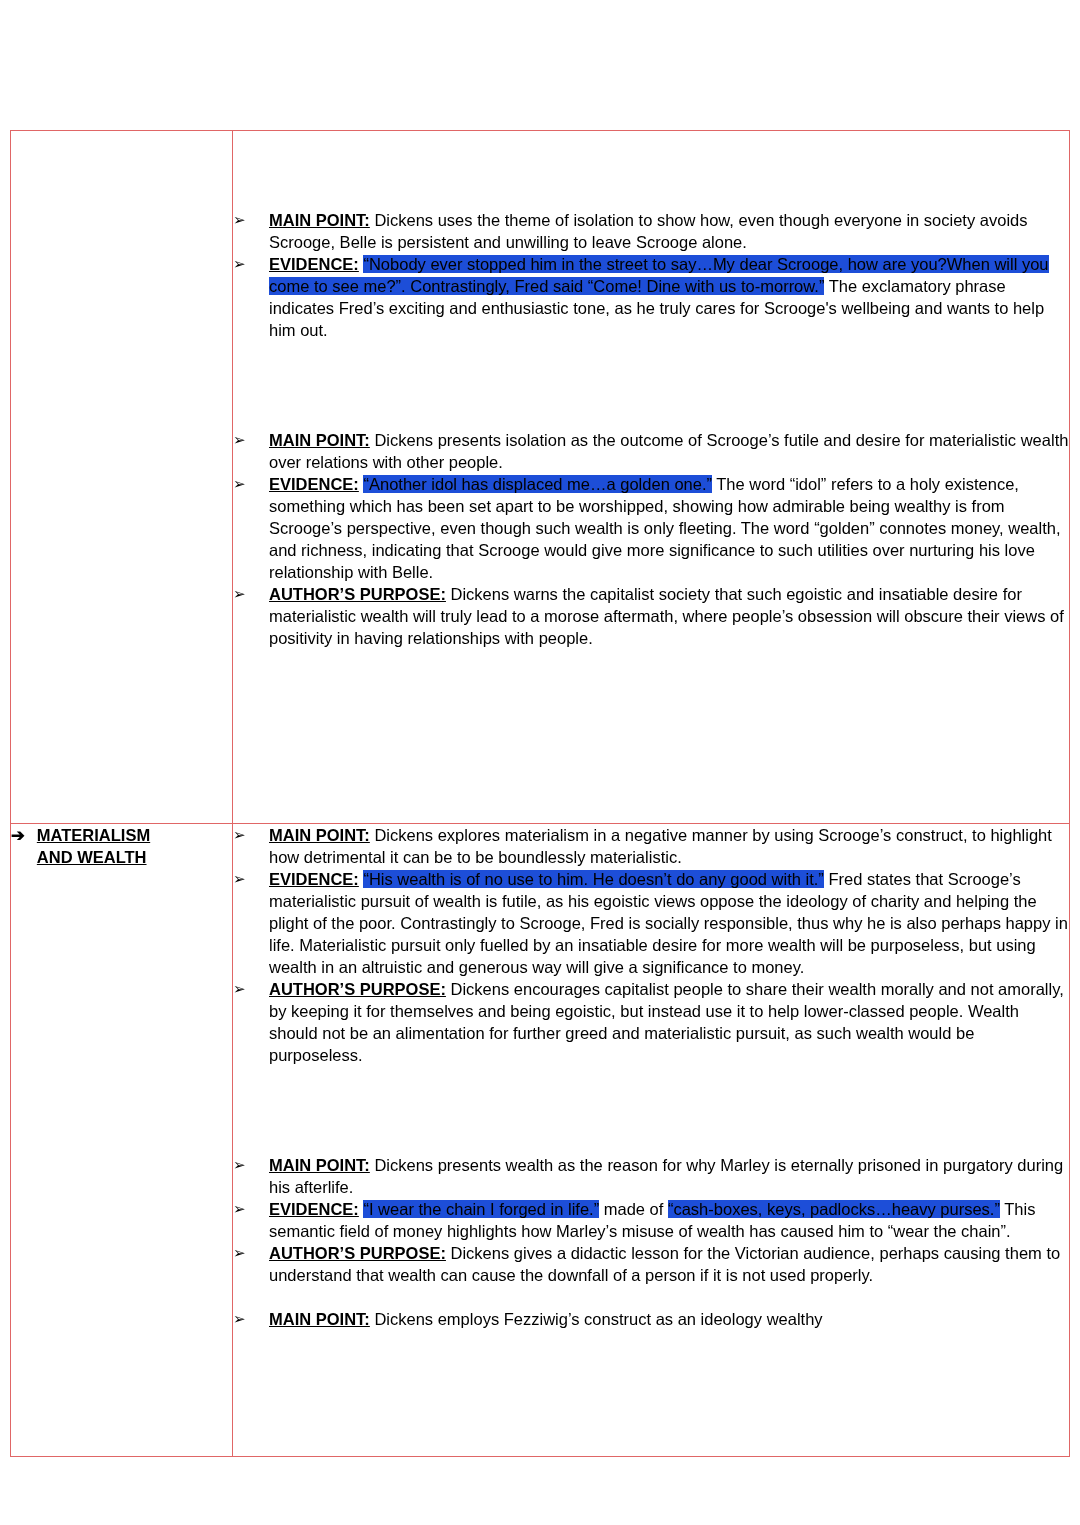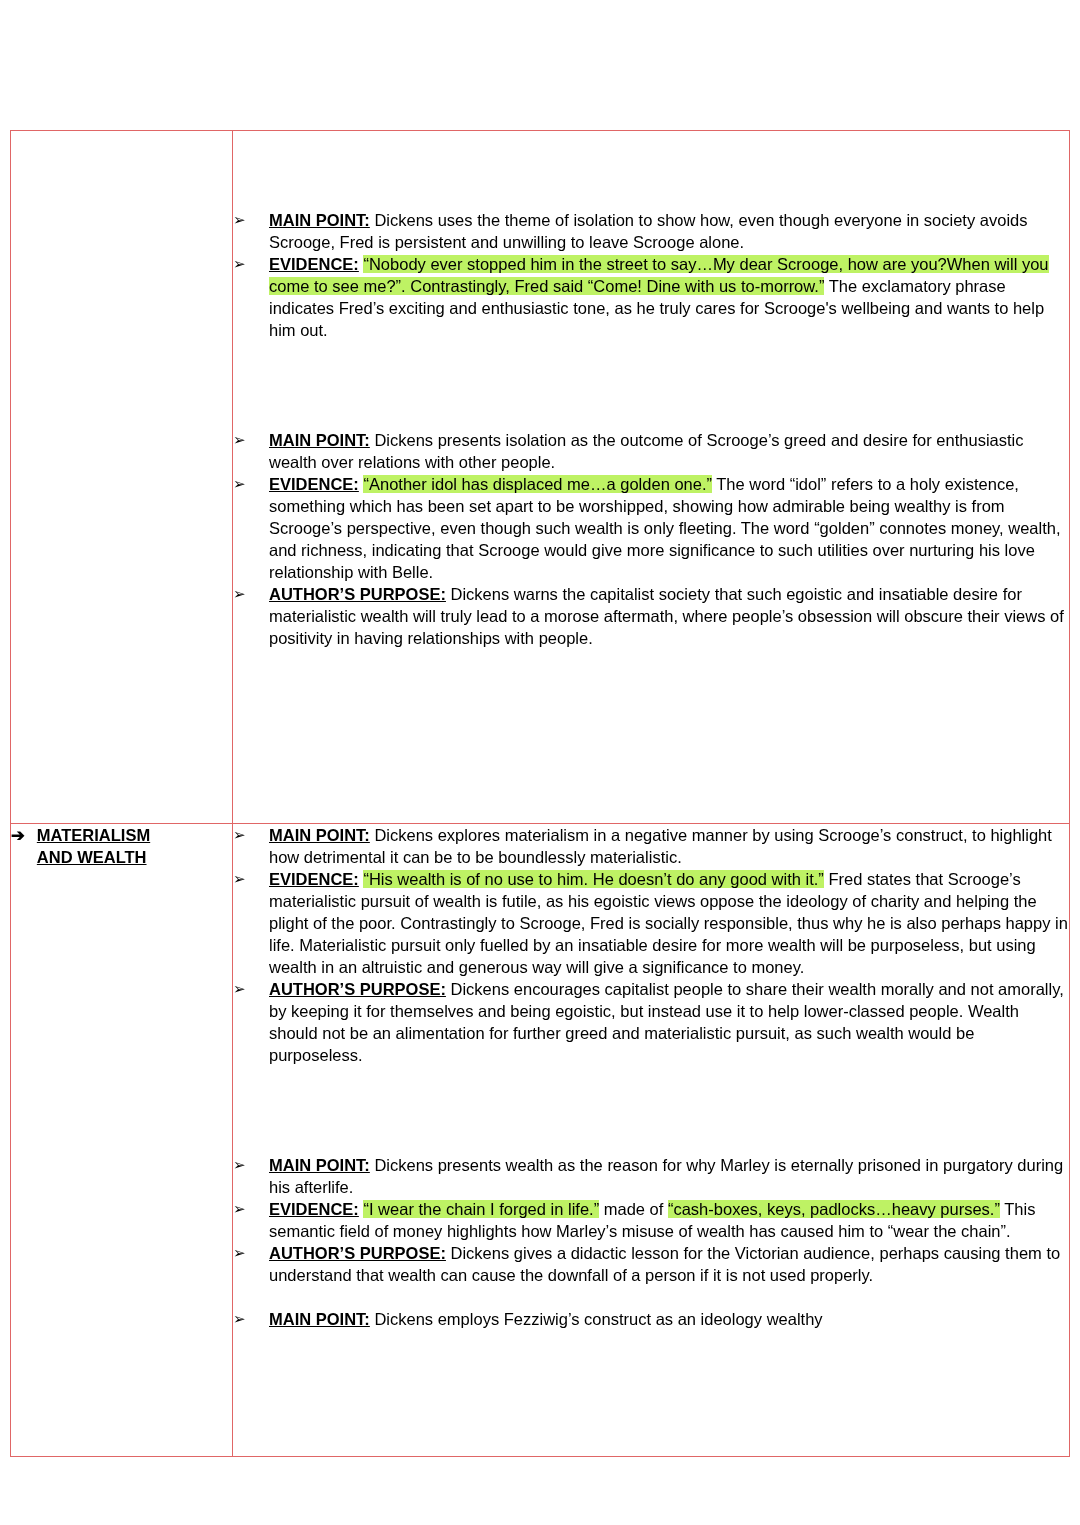--- a/index.html
+++ b/index.html
@@ -78,37 +78,37 @@
     left: 0;
     top: 0;
     font-size: 15px;
   }
   .label {
     font-weight: bold;
     text-decoration: underline;
     margin-top: 33px;
   }
   .hl {
-    background: #bef264;
+    background: #1d4ed8;
   }
 </style>
 </head>
 <body>
 
 <div class="page">
   <table class="doc-table">
     <tbody>
         <tr>
           <td class="theme-cell"></td>
           <td class="content-cell">
             <ul class="bullets">
-              <li class="bullet"><span class="marker">➢</span><span class="label">MAIN POINT:</span><span class="plain"> Dickens uses the theme of isolation to show how, even though everyone in society avoids Scrooge, Fred is persistent and unwilling to leave Scrooge alone.</span></li>
+              <li class="bullet"><span class="marker">➢</span><span class="label">MAIN POINT:</span><span class="plain"> Dickens uses the theme of isolation to show how, even though everyone in society avoids Scrooge, Belle is persistent and unwilling to leave Scrooge alone.</span></li>
               <li class="bullet"><span class="marker">➢</span><span class="label">EVIDENCE:</span><span class="plain"> </span><span class="hl">“Nobody ever stopped him in the street to say…My dear Scrooge, how are you?When will you come to see me?”. Contrastingly, Fred said “Come! Dine with us to-morrow.”</span><span class="plain"> The exclamatory phrase indicates Fred’s exciting and enthusiastic tone, as he truly cares for Scrooge's wellbeing and wants to help him out.</span></li>
               <li class="spacer" style="height: 88px;"></li>
-              <li class="bullet"><span class="marker">➢</span><span class="label">MAIN POINT:</span><span class="plain"> Dickens presents isolation as the outcome of Scrooge’s greed and desire for enthusiastic wealth over relations with other people.</span></li>
+              <li class="bullet"><span class="marker">➢</span><span class="label">MAIN POINT:</span><span class="plain"> Dickens presents isolation as the outcome of Scrooge’s futile and desire for materialistic wealth over relations with other people.</span></li>
               <li class="bullet"><span class="marker">➢</span><span class="label">EVIDENCE:</span><span class="plain"> </span><span class="hl">“Another idol has displaced me…a golden one.”</span><span class="plain"> The word “idol” refers to a holy existence, something which has been set apart to be worshipped, showing how admirable being wealthy is from Scrooge’s perspective, even though such wealth is only fleeting. The word “golden” connotes money, wealth, and richness, indicating that Scrooge would give more significance to such utilities over nurturing his love relationship with Belle.</span></li>
               <li class="bullet"><span class="marker">➢</span><span class="label">AUTHOR’S PURPOSE:</span><span class="plain"> Dickens warns the capitalist society that such egoistic and insatiable desire for materialistic wealth will truly lead to a morose aftermath, where people’s obsession will obscure their views of positivity in having relationships with people.</span></li>
             </ul>
           </td>
         </tr>
         <tr>
           <td class="theme-cell">
             <div class="theme-label">
               <span class="theme-arrow">➔</span>
               <span class="theme-text">MATERIALISM<br>AND WEALTH</span>

